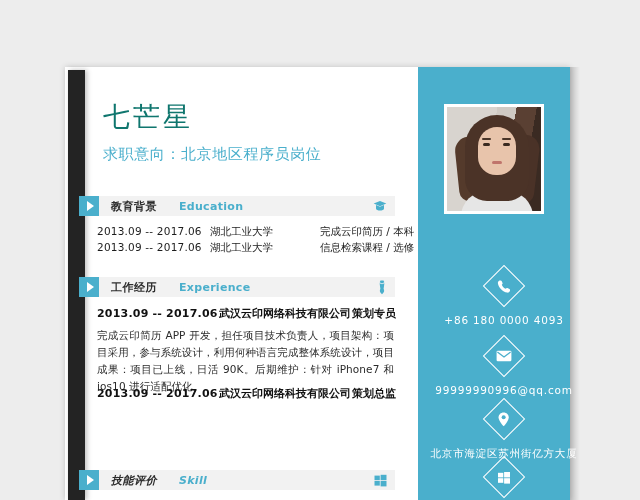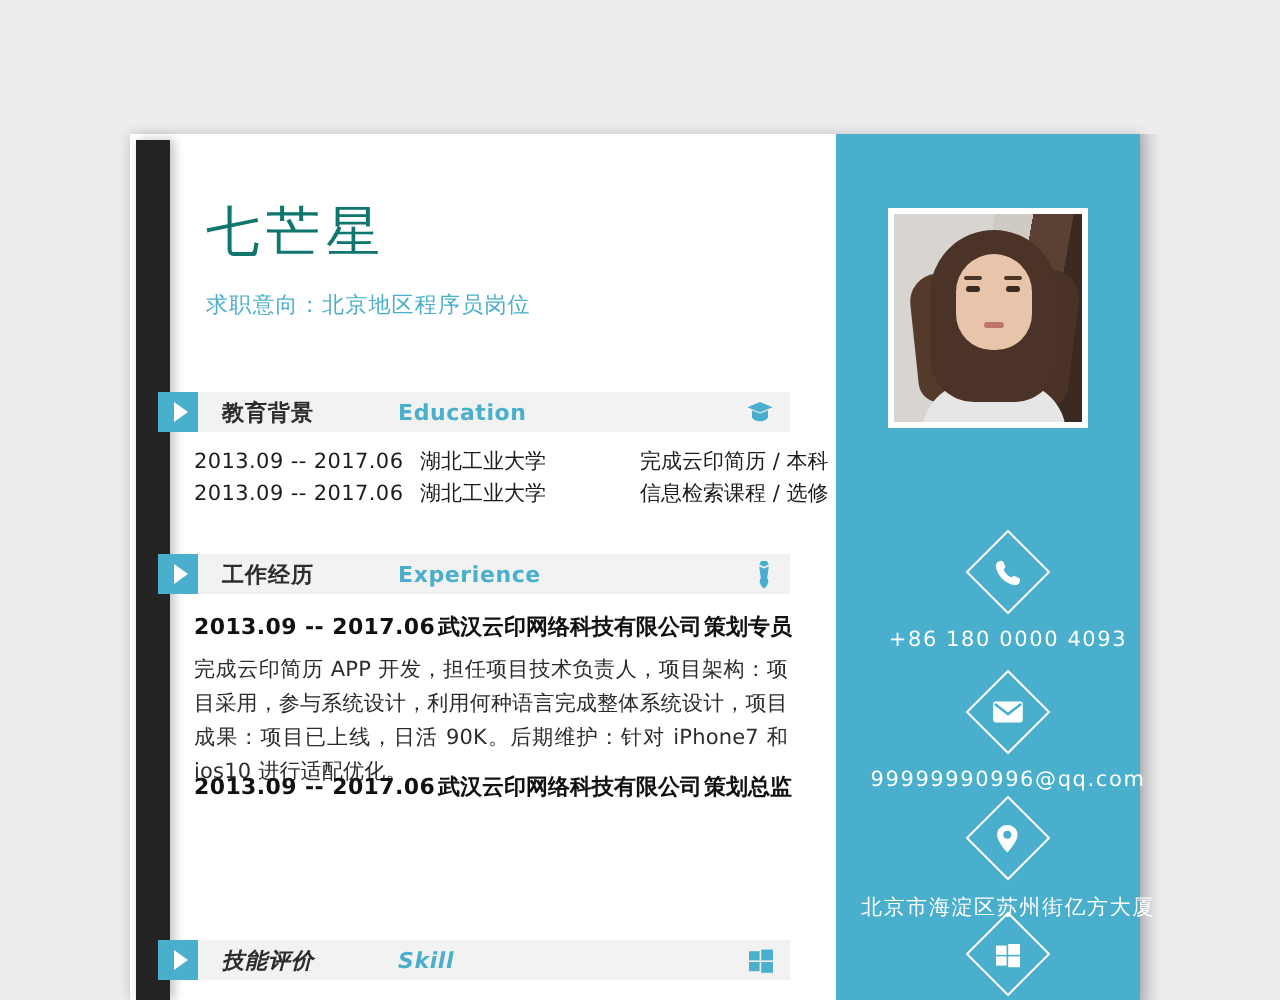--- a/index.html
+++ b/index.html
@@ -37,39 +37,39 @@
     background:linear-gradient(to right, rgba(0,0,0,0.18), rgba(0,0,0,0));
   }
 
   
   .headbox { position:absolute; left:103px; top:100px; width:300px; }
   .name {
     font-size:27px; color:#0f766e; letter-spacing:3px;
     font-weight:400; line-height:34px;
   }
   .objective {
-    margin-top:11px; font-size:11px; color:#4aafcc; letter-spacing:.6px;
+    margin-top:11px; font-size:15px; color:#4aafcc; letter-spacing:.6px;
   }
 
   
   .sec { position:absolute; left:79px; width:316px; height:20px; }
   .sec .arrow {
     position:absolute; left:0; top:0; width:20px; height:20px;
     background:#4aafcc; display:flex; align-items:center; justify-content:center;
   }
   .sec .arrow::after{
     content:""; width:0;height:0;
     border-left:7px solid #ffffff;
     border-top:5px solid transparent;
     border-bottom:5px solid transparent;
     margin-left:2px;
   }
   .sec .bar {
     position:absolute; left:20px; top:0; right:0; height:20px;
-    background:#f2f2f2; display:flex; align-items:center; padding:0 8px 0 12px;gap:20px;
+    background:#f2f2f2; display:flex; align-items:center; padding:0 8px 0 12px;
   }
   .sec .cn { font-size:11px; font-weight:bold; color:#2d2d2d; letter-spacing:.5px; }
   .sec .en { font-size:11px; font-weight:bold; color:#4aafcc; margin-left:22px; letter-spacing:.3px;}
   .sec .ico { margin-left:auto; color:#4aafcc; display:flex; align-items:center; }
 
   
   .rows { position:absolute; left:97px; font-size:10.5px; color:#1c1c1c; }
   .row { display:flex; line-height:16px; }
   .c-date { width:113px; letter-spacing:.2px; }
   .c-org  { width:110px; }

